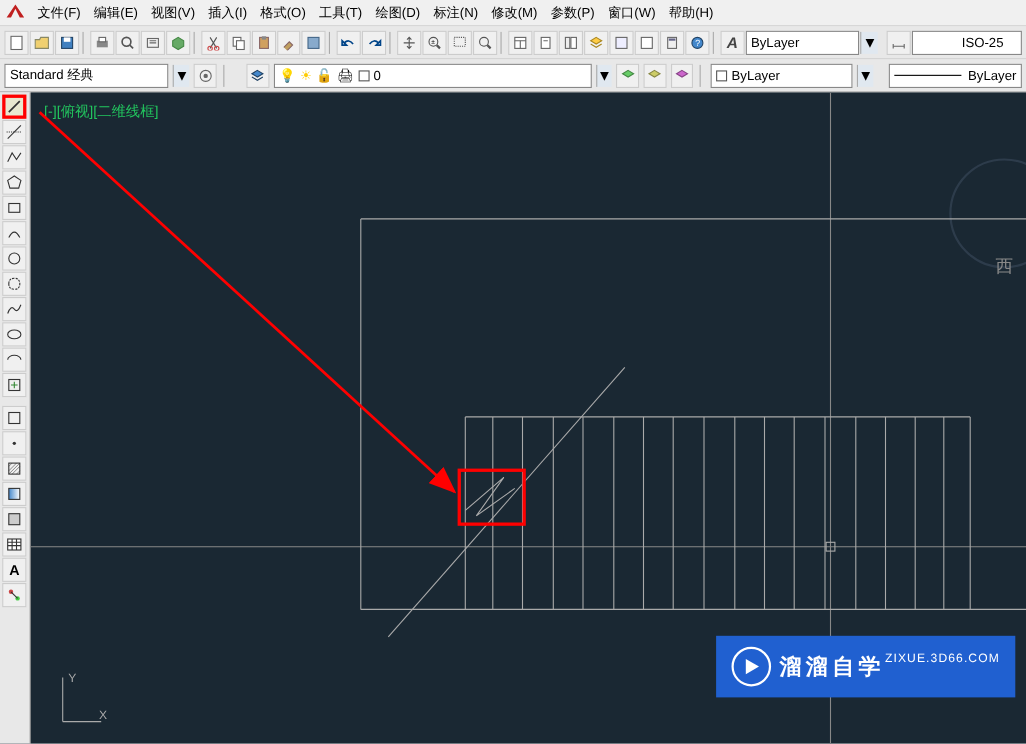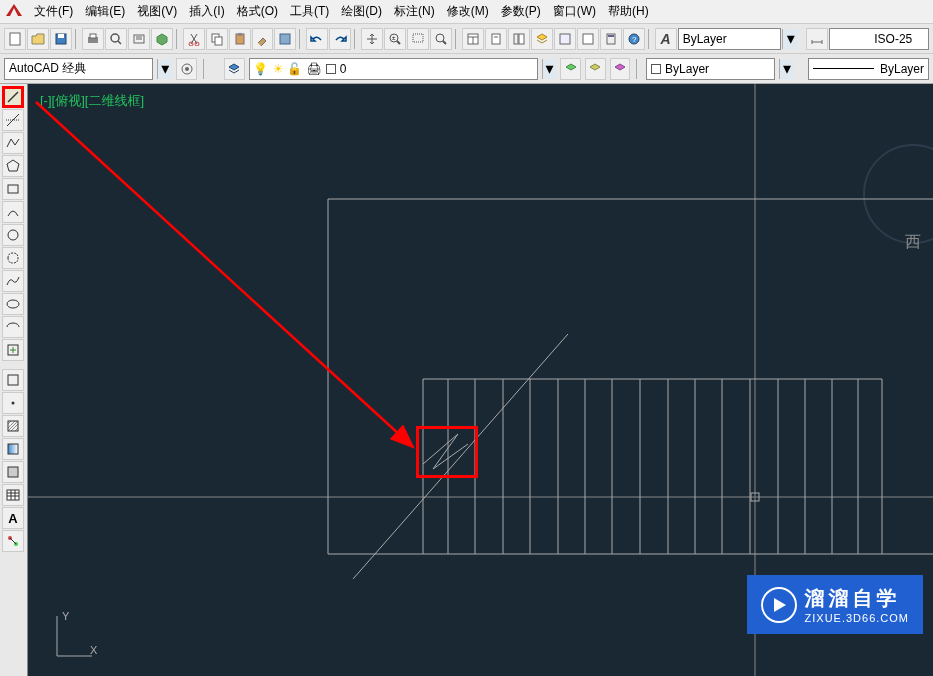--- a/index.html
+++ b/index.html
@@ -32,21 +32,21 @@
 .compass { position: absolute; top: 60px; right: -30px; width: 100px; height: 100px; border: 2px solid #4a5a70; border-radius: 50%; opacity: 0.4; }
 .compass-label { position: absolute; top: 148px; right: 12px; color: #888; font-size: 16px; }
 
 .drawing-line { stroke: #aaa; stroke-width: 1; fill: none; }
 .crosshair-line { stroke: #888; stroke-width: 1; }
 .cursor-box { stroke: #aaa; stroke-width: 1; fill: none; }
 .highlight-box { position: absolute; border: 3px solid #f00; }
 
 .watermark { position: absolute; right: 10px; bottom: 42px; background: #2060d0; color: #fff; padding: 10px 14px; display: flex; align-items: center; gap: 8px; }
 .watermark-icon { width: 36px; height: 36px; border: 2px solid #fff; border-radius: 50%; display: flex; align-items: center; justify-content: center; }
-.watermark-text { display: flex; flex-direction: column; }
+.watermark-text { display: flex; flex-direction: row; }
 .watermark-cn { font-size: 20px; font-weight: bold; letter-spacing: 4px; }
 .watermark-url { font-size: 11px; letter-spacing: 1px; text-align: center; }
 
 .ucs { position: absolute; left: 14px; bottom: 10px; }
 .layer-swatch { width: 10px; height: 10px; border: 1px solid #555; background: #fff; }
 </style>
 </head>
 <body>
 
 <div class="app-icon">
@@ -238,21 +238,21 @@
         <line x1="12" y1="8" x2="12" y2="12" stroke="#666"></line>
       </svg>
     </div>
   <div class="dropdown dim-dd">
       <span>ISO-25</span>
     </div>
 </div>
 
 <div class="toolbar2">
   <div class="dropdown workspace-dd">
-      <span>AutoCAD 经典</span>
+      <span>Standard 经典</span>
     </div>
   <div class="dropdown-arrow">▾</div>
   <div class="tb-btn">
       <svg width="14" height="14">
         <circle cx="7" cy="7" r="5" fill="none" stroke="#666"></circle>
         <circle cx="7" cy="7" r="2" fill="#666"></circle>
       </svg>
     </div>
   <div class="tb-sep"></div>
   <div style="width:8px"></div>

